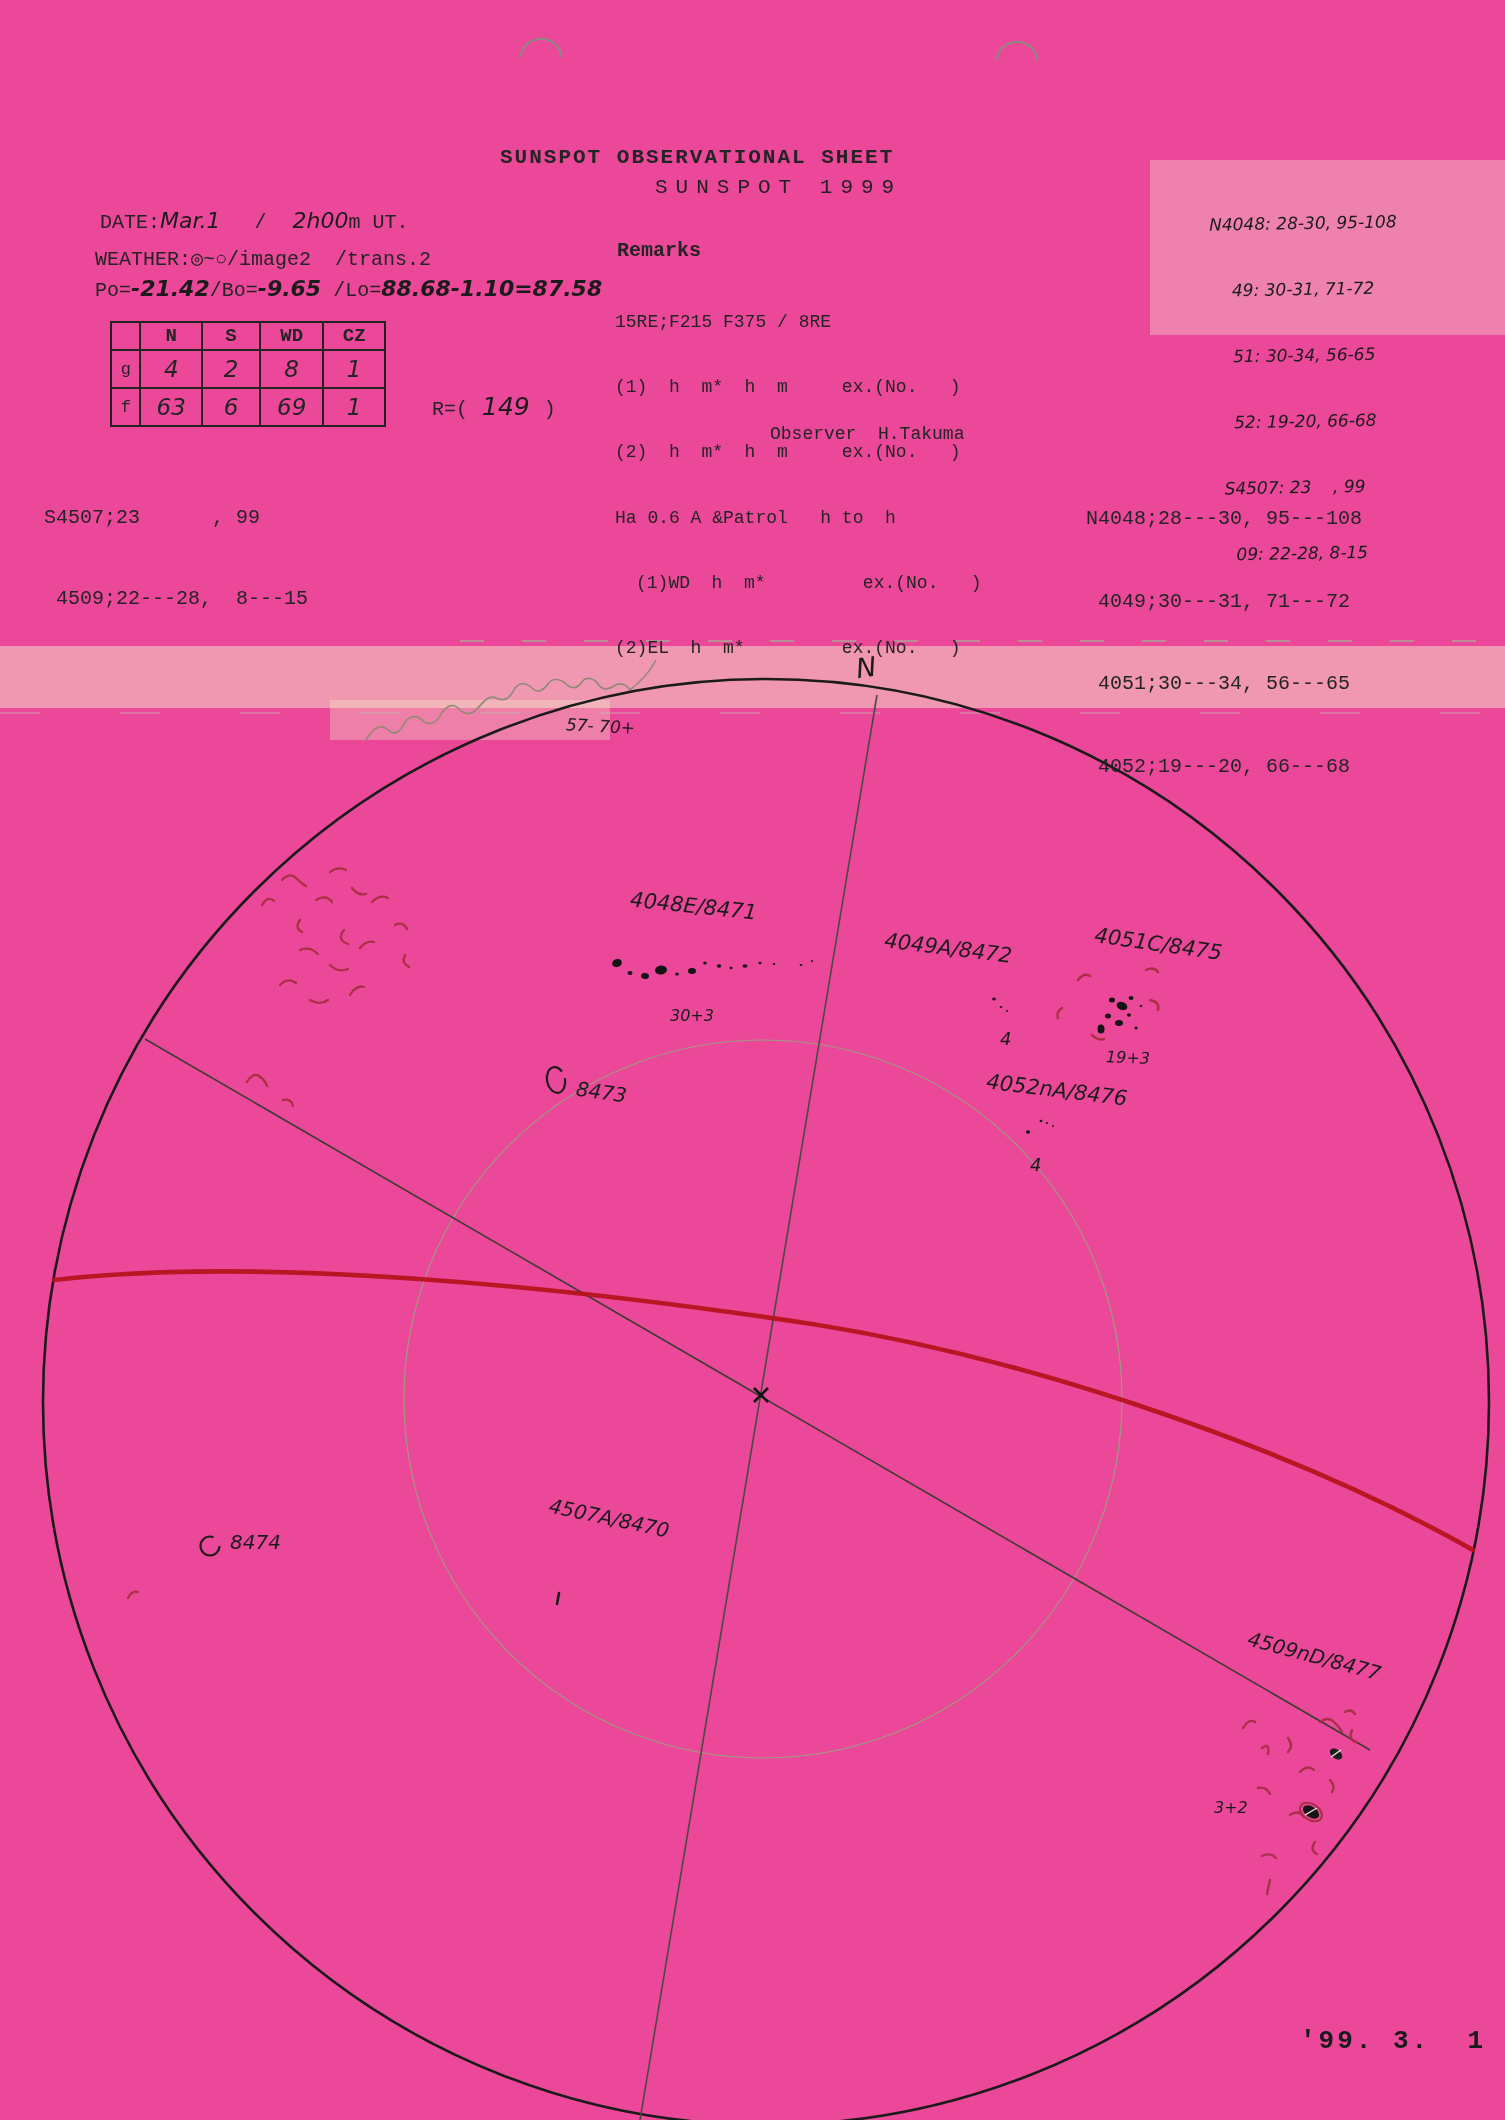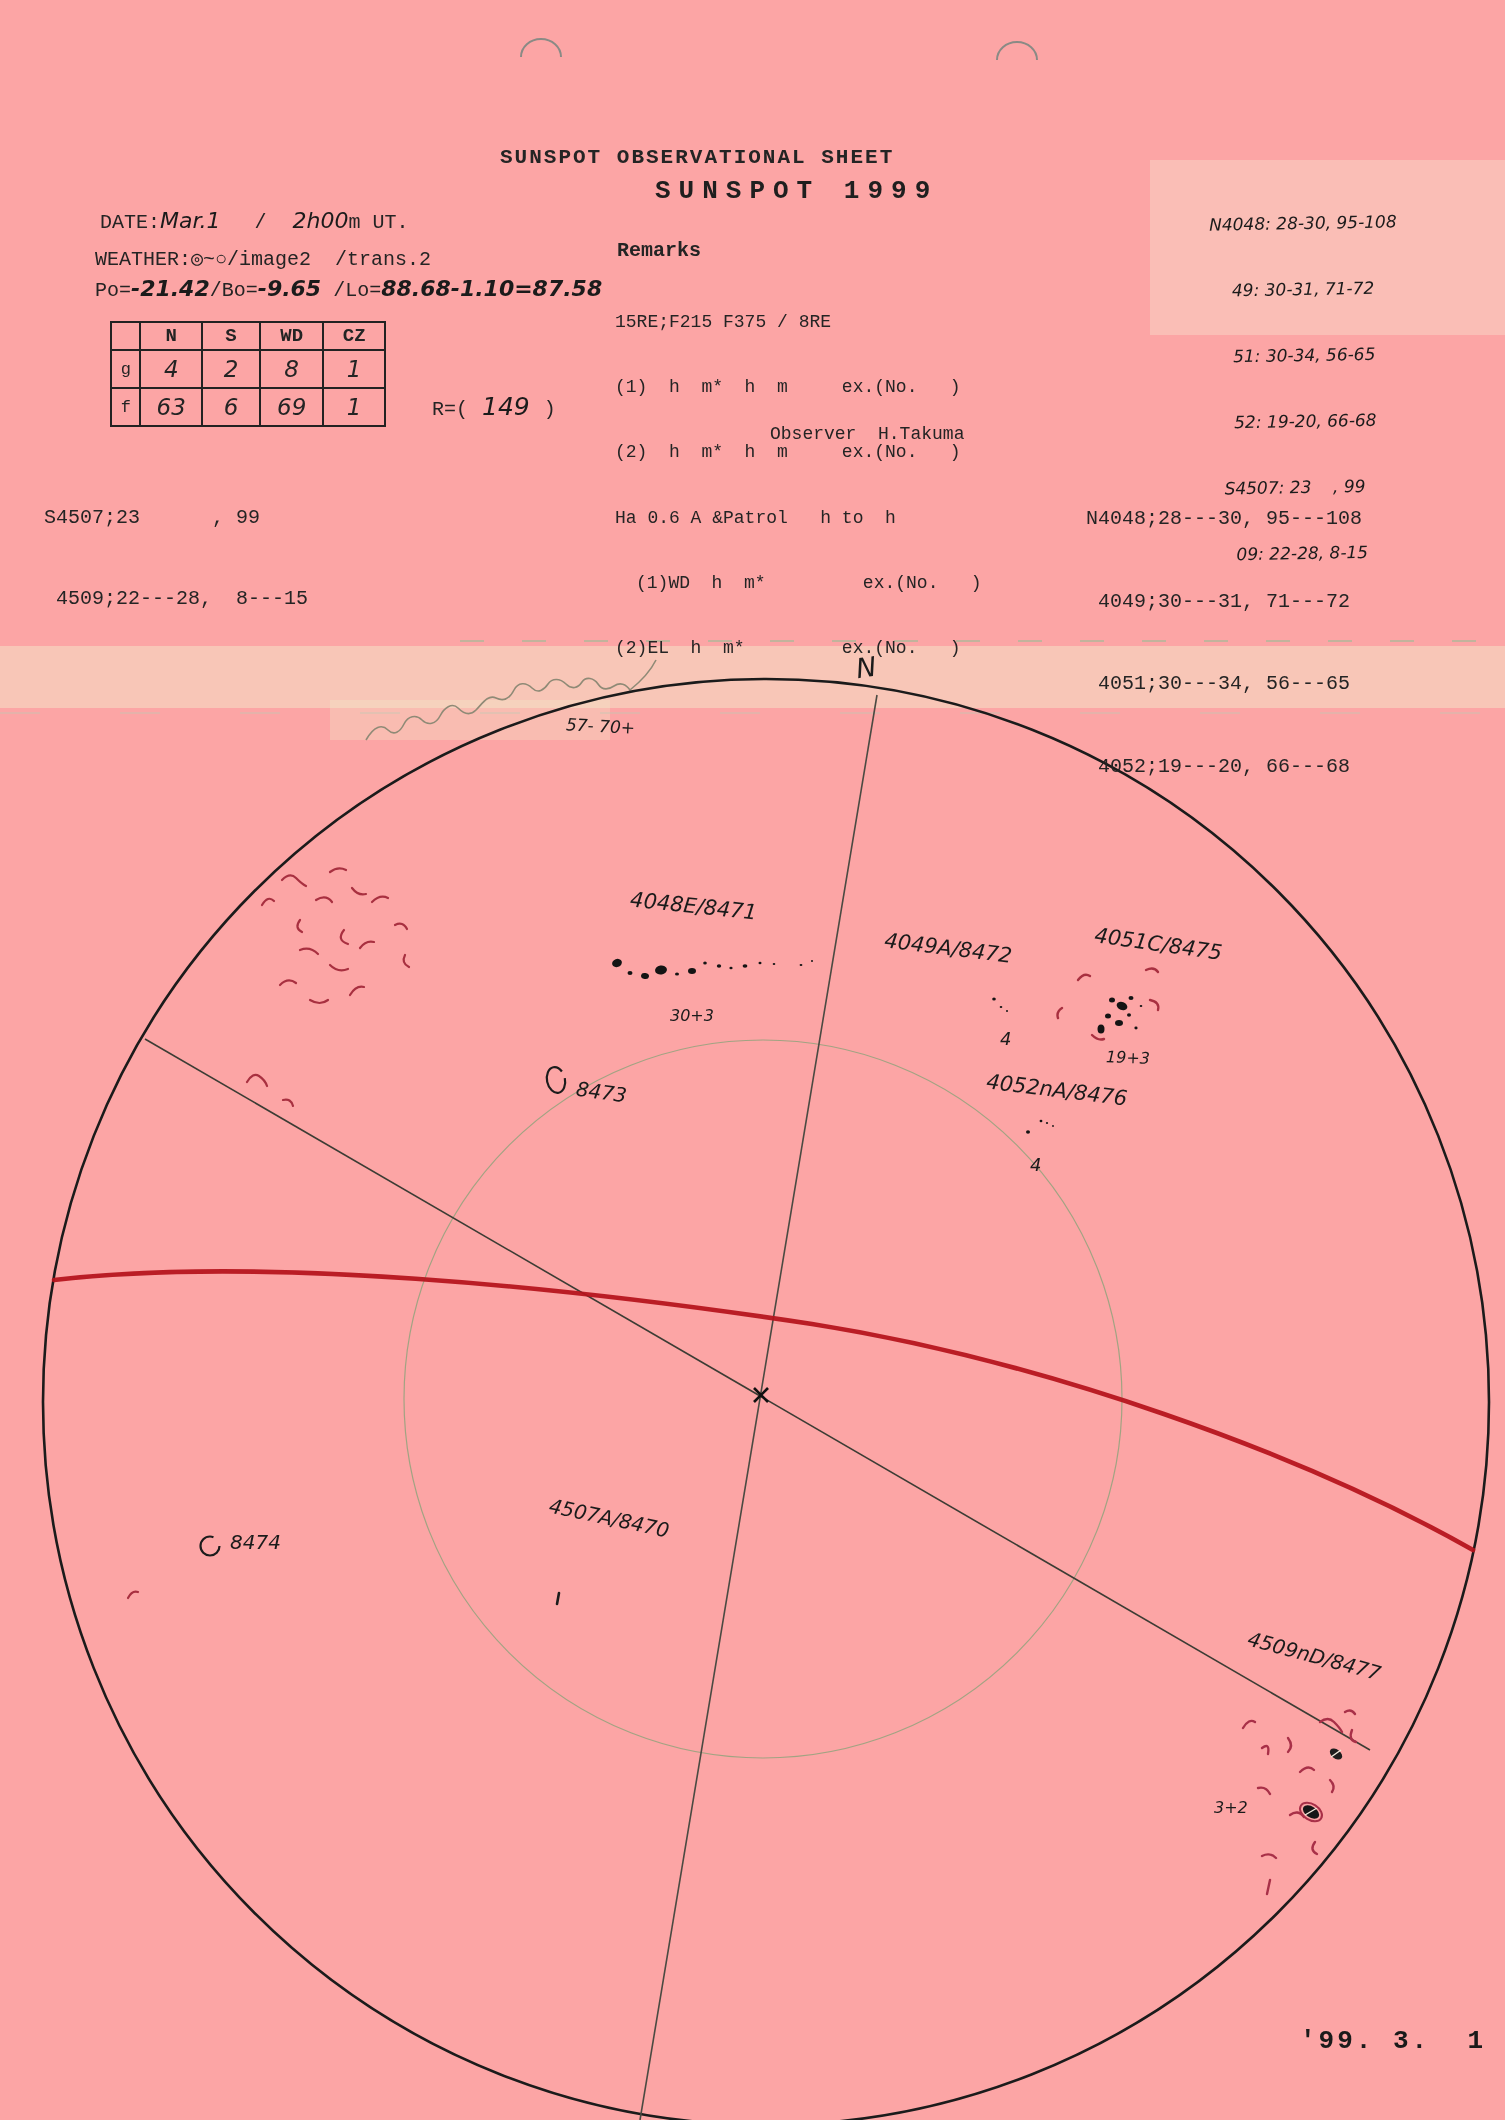--- a/index.html
+++ b/index.html
@@ -1,30 +1,30 @@
 <!DOCTYPE html>
 <html><head>
 <meta charset="utf-8">
 <style>
   html,body{margin:0;padding:0;}
   body{background:#e8e6df;}
   .sheet{
     position:relative;
     width:1505px;height:2120px;
-    background:#fca5a5;
+    background:#ec4899;
     overflow:hidden;
     font-family:"Liberation Mono","DejaVu Sans Mono",monospace;
     color:#242424;
   }
   .abs{position:absolute;white-space:pre;}
   .mono{font-family:"Liberation Mono","DejaVu Sans Mono",monospace;color:#242424;}
   .hand{font-family:"DejaVu Sans",sans-serif;font-style:italic;color:#1b1b1b;}
   .svg-layer{position:absolute;left:0;top:0;}
   .title1{font-size:21px;letter-spacing:2px;font-weight:bold;}
-  .title2{font-size:26px;letter-spacing:8px;font-weight:bold;color:#1f1f1f;}
+  .title2{font-size:21px;letter-spacing:8px;font-weight:normal;color:#1f1f1f;}
   .fld{font-size:20px;}
   .fld .hand{font-size:22px;}
   .ctable{border-collapse:collapse;}
   .ctable td,.ctable th{border:2px solid #222;text-align:center;vertical-align:middle;padding:0;}
   .ctable th{font-size:19px;font-weight:bold;font-family:"Liberation Mono","DejaVu Sans Mono",monospace;}
   .ctable .rowlab{font-size:17px;width:30px;}
   .ctable td.val{font-family:"DejaVu Sans",sans-serif;font-style:italic;font-size:23px;}
   .remarks-block div{line-height:25.2px;}
   .hnotes div{line-height:26px;}
   .stamp{font-size:26px;font-weight:bold;letter-spacing:3px;color:#1a1a1a;}

